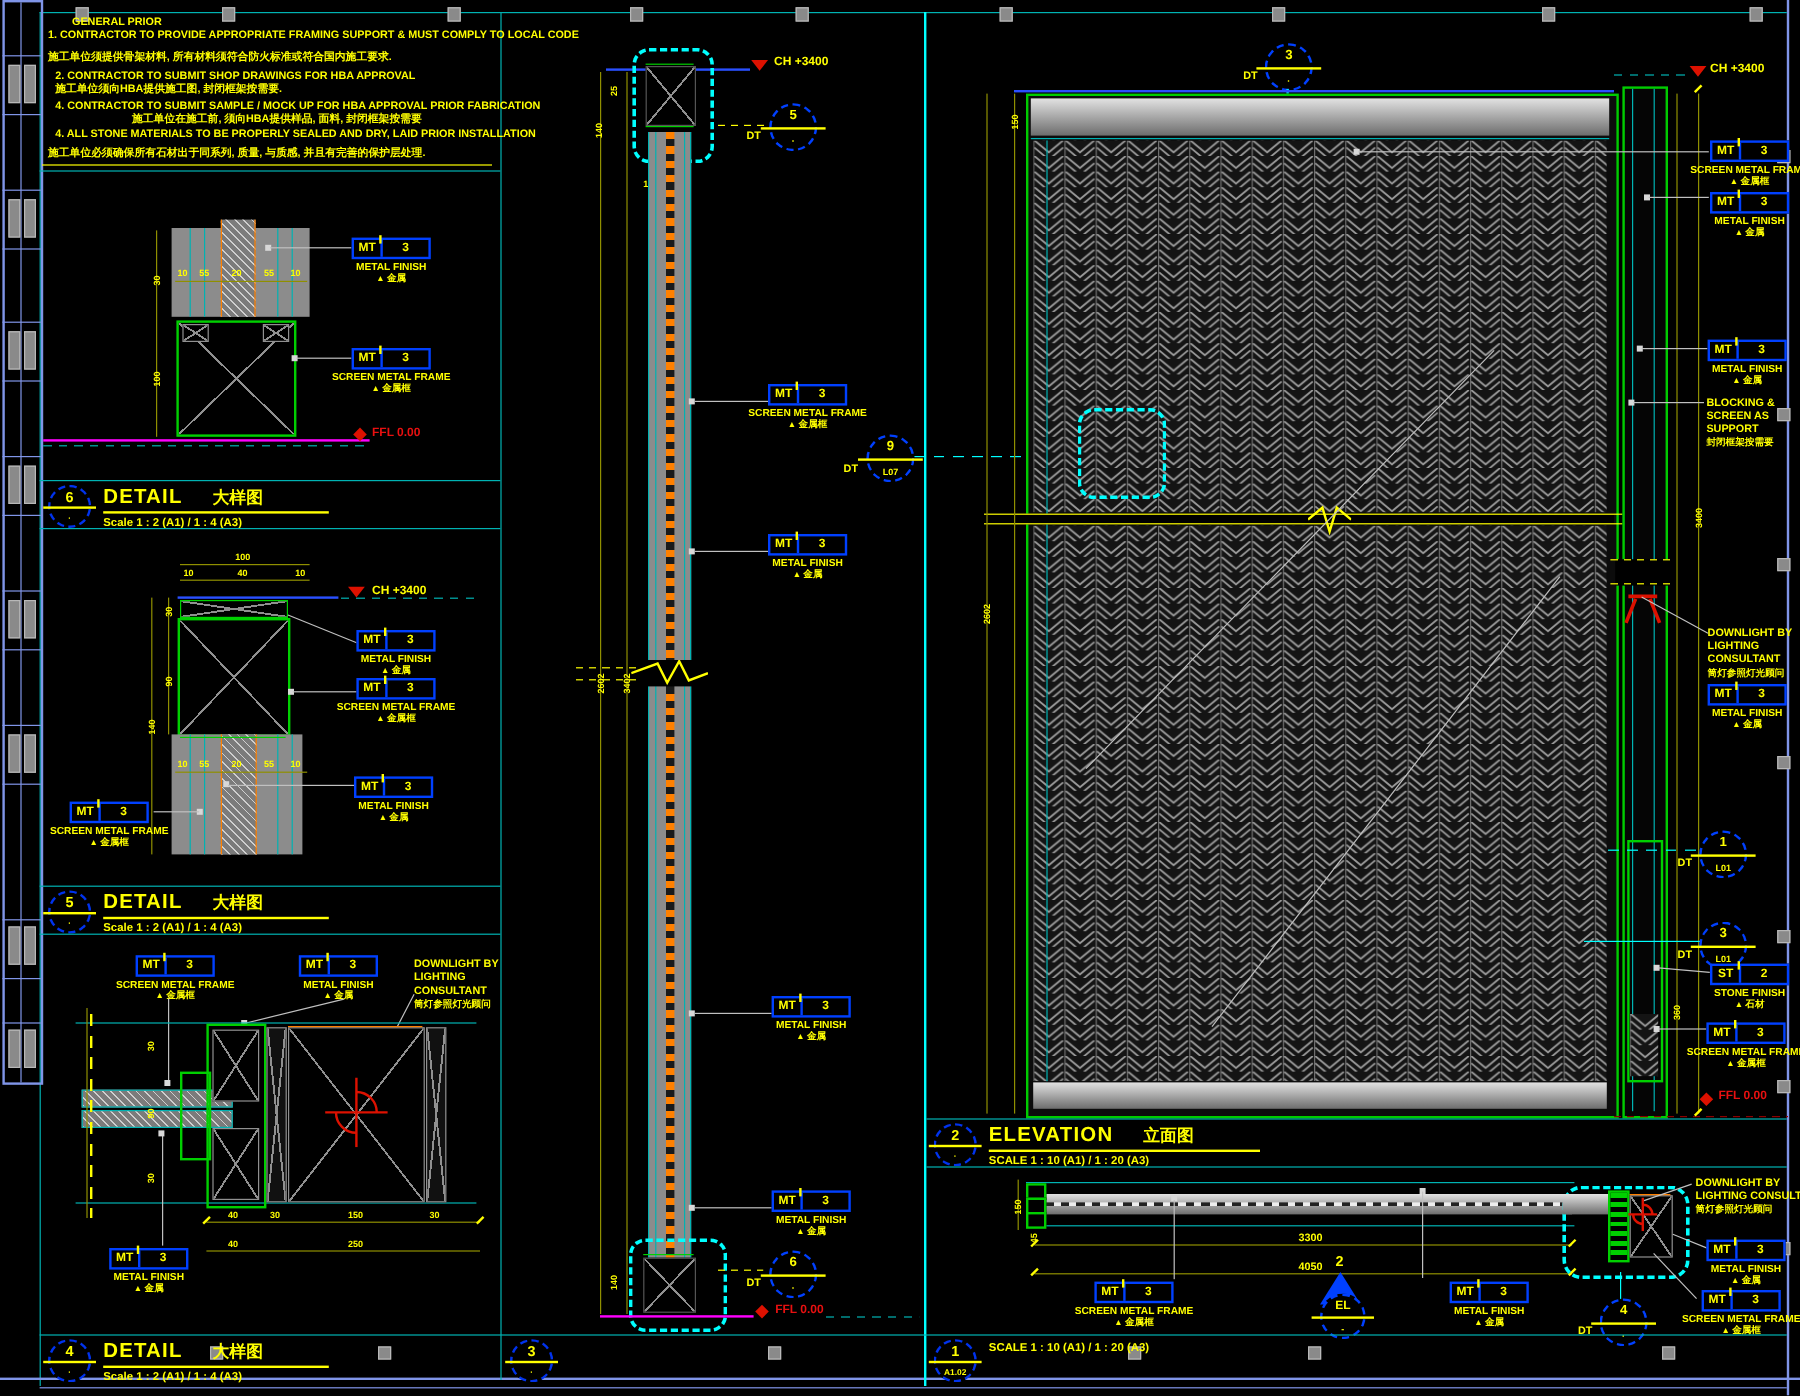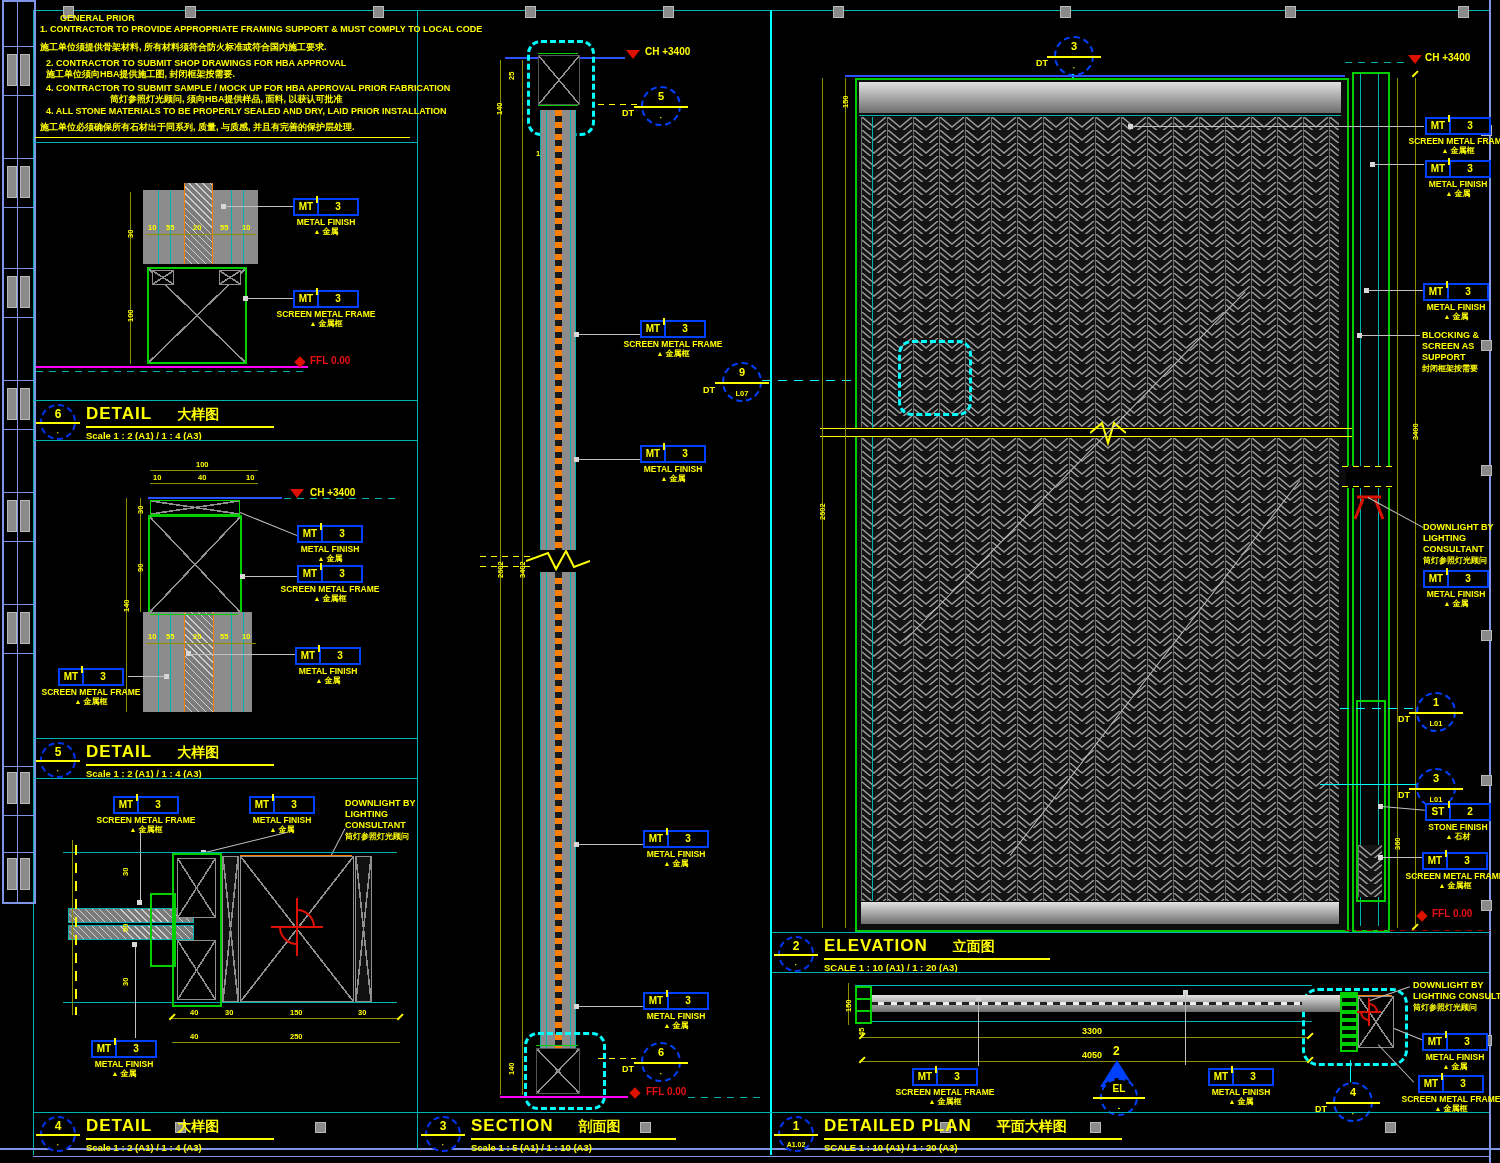--- a/index.html
+++ b/index.html
@@ -157,21 +157,21 @@
 <div class="gt" style="left:1090px;top:1122px;width:9px;height:9px"></div>
 <div class="gt" style="left:1385px;top:1122px;width:9px;height:9px"></div>
 
 <div>
   <div class="t" style="left:60px;top:13px">GENERAL PRIOR</div>
   <div class="t" style="left:40px;top:24px">1.  CONTRACTOR TO PROVIDE APPROPRIATE FRAMING SUPPORT &amp; MUST COMPLY TO LOCAL CODE</div>
   <div class="t" style="left:40px;top:42px">施工单位须提供骨架材料, 所有材料须符合防火标准或符合国内施工要求.</div>
   <div class="t" style="left:46px;top:58px">2.  CONTRACTOR TO SUBMIT SHOP DRAWINGS FOR HBA APPROVAL</div>
   <div class="t" style="left:46px;top:69px">施工单位须向HBA提供施工图, 封闭框架按需要.</div>
   <div class="t" style="left:46px;top:83px">4.  CONTRACTOR TO SUBMIT SAMPLE / MOCK UP FOR HBA APPROVAL PRIOR FABRICATION</div>
-  <div class="t" style="left:110px;top:94px">筒灯参照灯光顾问, 须向HBA提供样品, 面料, 以获认可批准</div>
+  <div class="t" style="left:110px;top:94px">施工单位在施工前, 须向HBA提供样品, 面料, 封闭框架按需要</div>
   <div class="t" style="left:46px;top:106px">4.  ALL STONE MATERIALS TO BE PROPERLY SEALED AND DRY, LAID PRIOR INSTALLATION</div>
   <div class="t" style="left:40px;top:122px">施工单位必须确保所有石材出于同系列, 质量, 与质感, 并且有完善的保护层处理.</div>
   <div class="h yel" style="left:35px;top:137px;width:375px"></div>
   <div class="h teal" style="left:33px;top:142px;width:384px"></div>
 </div>
 
 <div>
   <div class="gf" style="left:143px;top:190px;width:115px;height:74px"></div>
   <div class="ht" style="left:184px;top:183px;width:29px;height:81px"></div>
   <div class="v org" style="left:184px;top:183px;height:81px"></div>
@@ -777,27 +777,22 @@
   <div class="vtt">
     <div class="row"><span class="nm">DETAIL</span><span class="cn">大样图</span></div>
     <div class="sc">Scale 1 : 2 (A1) / 1 : 4 (A3)</div>
   </div>
 </div>
 <div class="vt" style="left:425px;top:1116px">
   <div class="vtc">
       <span class="a">3</span>
       <span class="b">·</span>
     </div>
-  <div class="vtt">
-    <div class="row"><span class="nm">SECTION</span><span class="cn">剖面图</span></div>
-    <div class="sc">Scale 1 : 5 (A1) / 1 : 10 (A3)</div>
-  </div>
 </div>
 <div class="vt" style="left:778px;top:1116px">
   <div class="vtc">
       <span class="a">1</span>
       <span class="b">A1.02</span>
     </div>
   <div class="vtt">
-    <div class="row"><span class="nm">DETAILED PLAN</span><span class="cn">平面大样图</span></div>
     <div class="sc">SCALE 1 : 10 (A1) / 1 : 20 (A3)</div>
   </div>
 </div>
 
 </body></html>

